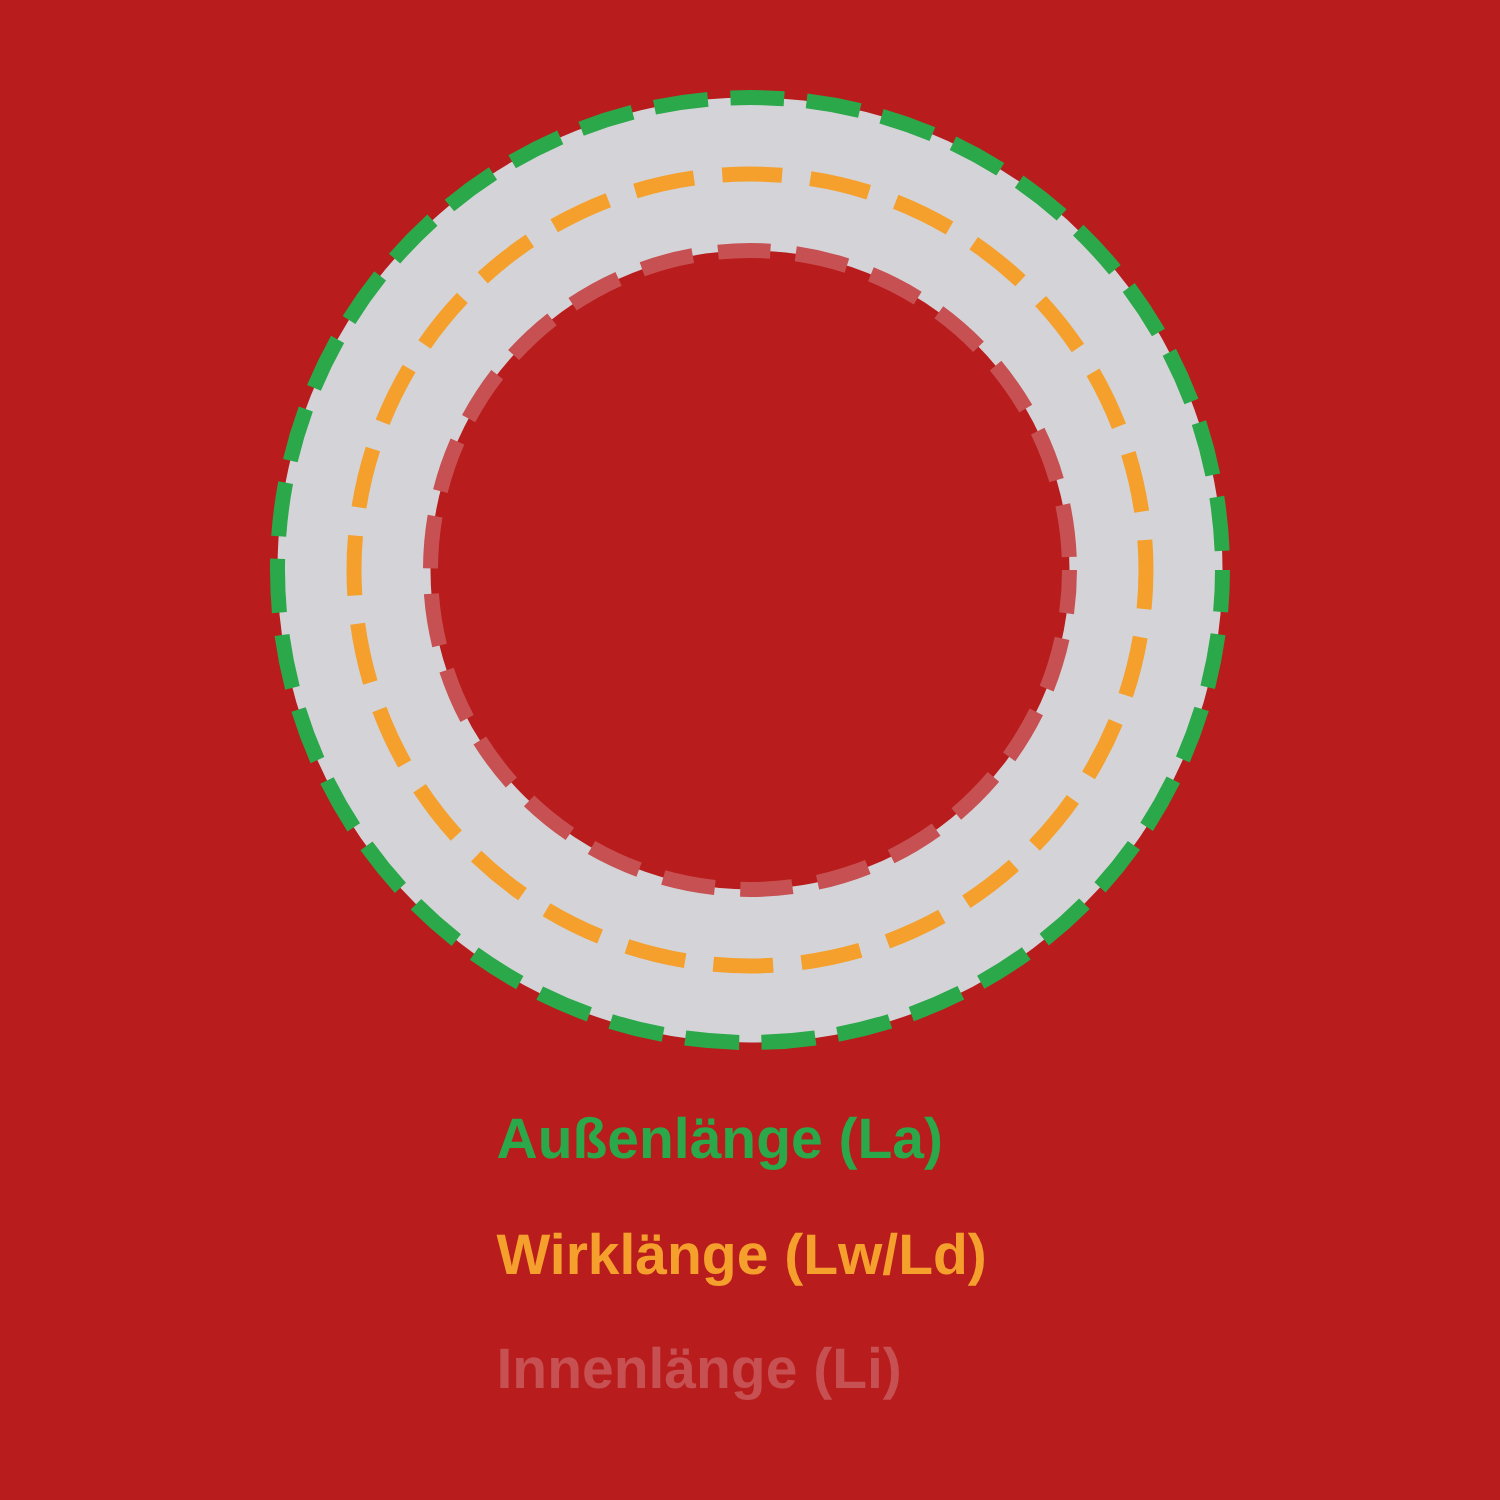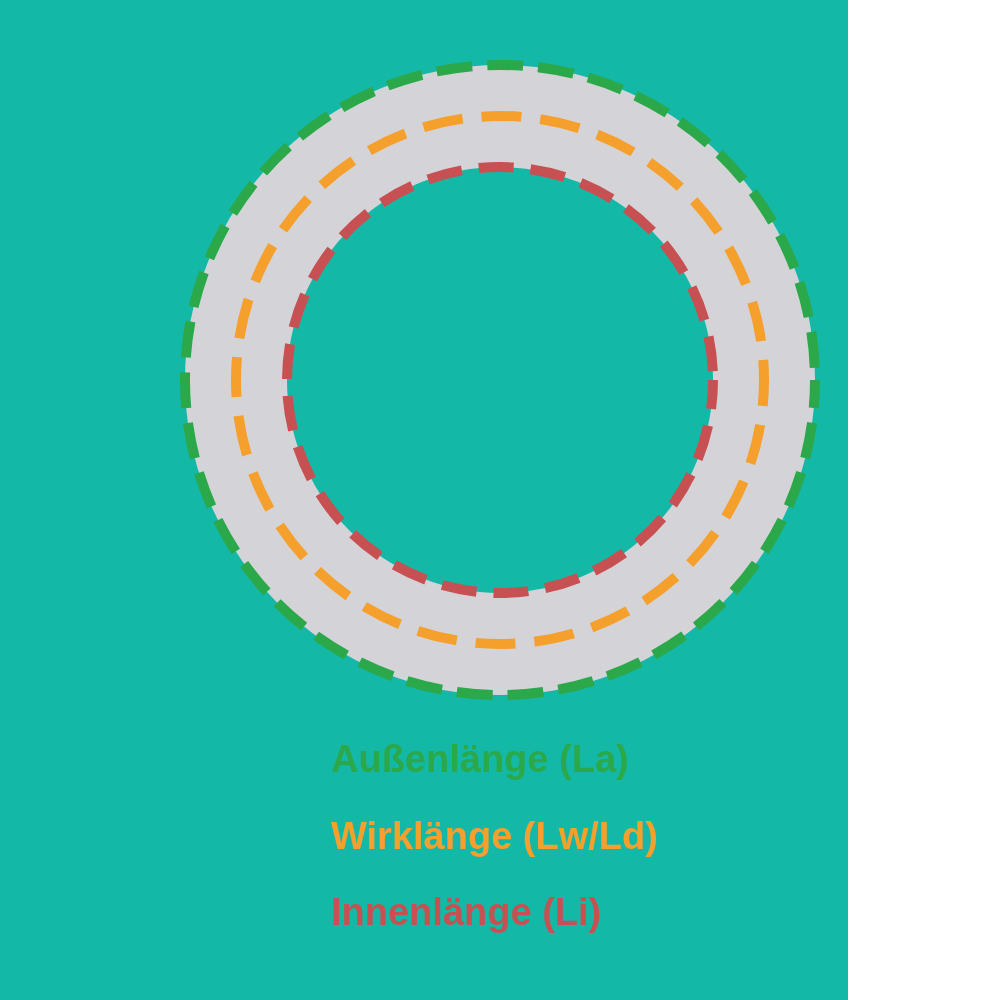--- a/index.html
+++ b/index.html
@@ -7,23 +7,23 @@
     padding: 0;
     background: #ffffff;
   }
   body {
     width: 1000px;
     height: 1000px;
     font-family: "Liberation Sans", sans-serif;
   }
   .stage {
     position: relative;
-    width: 848px;
+    width: 1000px;
     height: 1000px;
-    background: #14b8a6;
+    background: #b91c1c;
     overflow: hidden;
   }
   svg {
     display: block;
   }
   .length-label {
     font-family: "Liberation Sans", sans-serif;
     font-weight: bold;
     font-size: 38px;
   }

